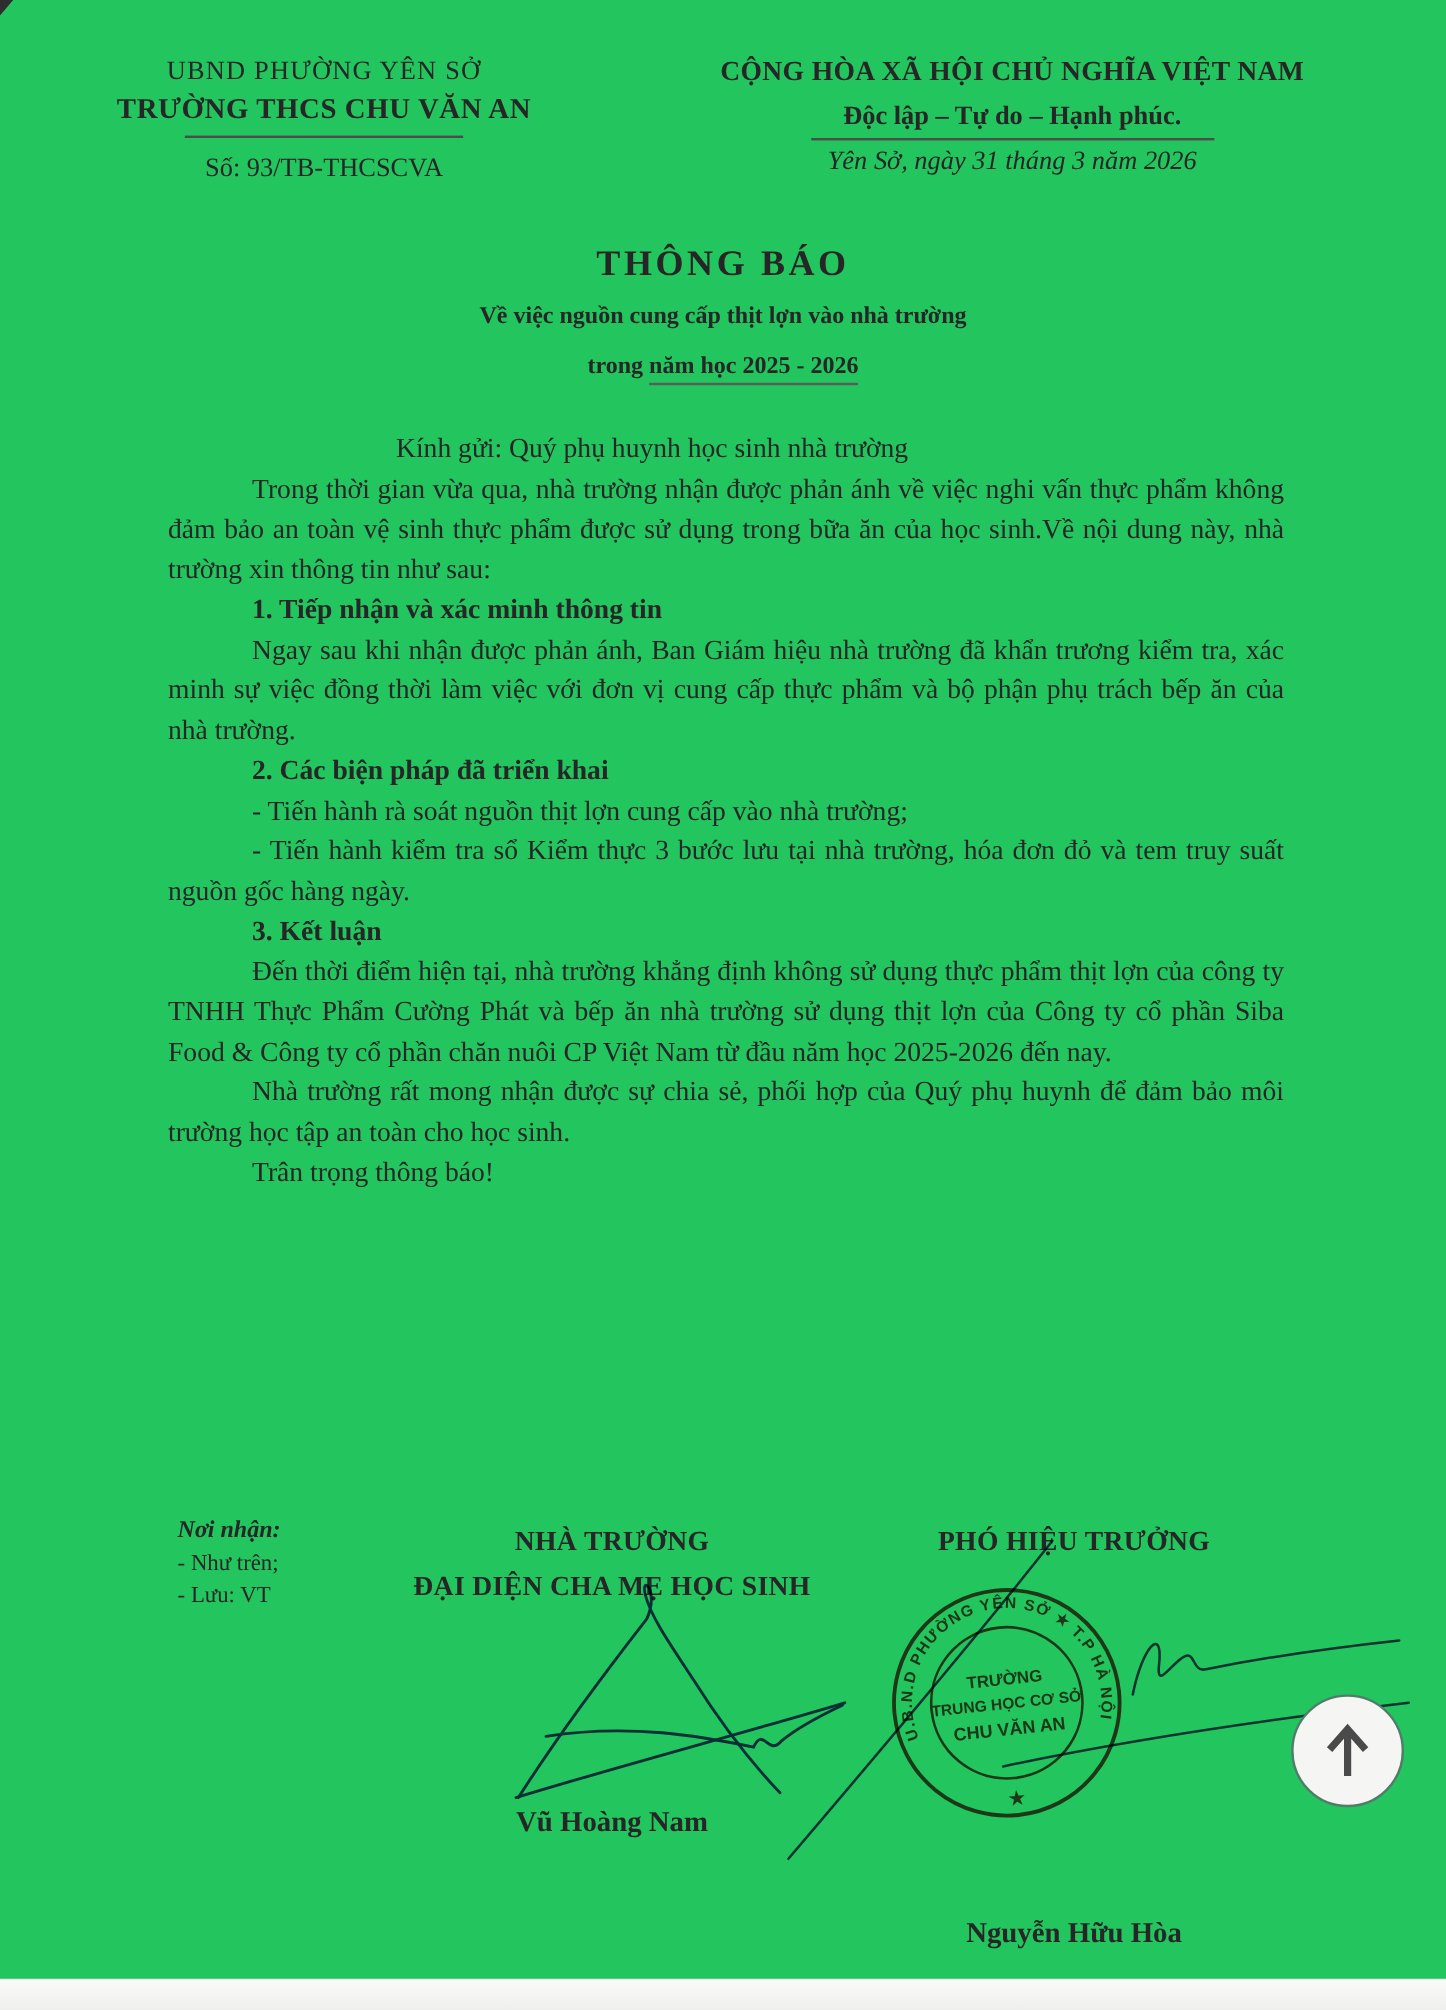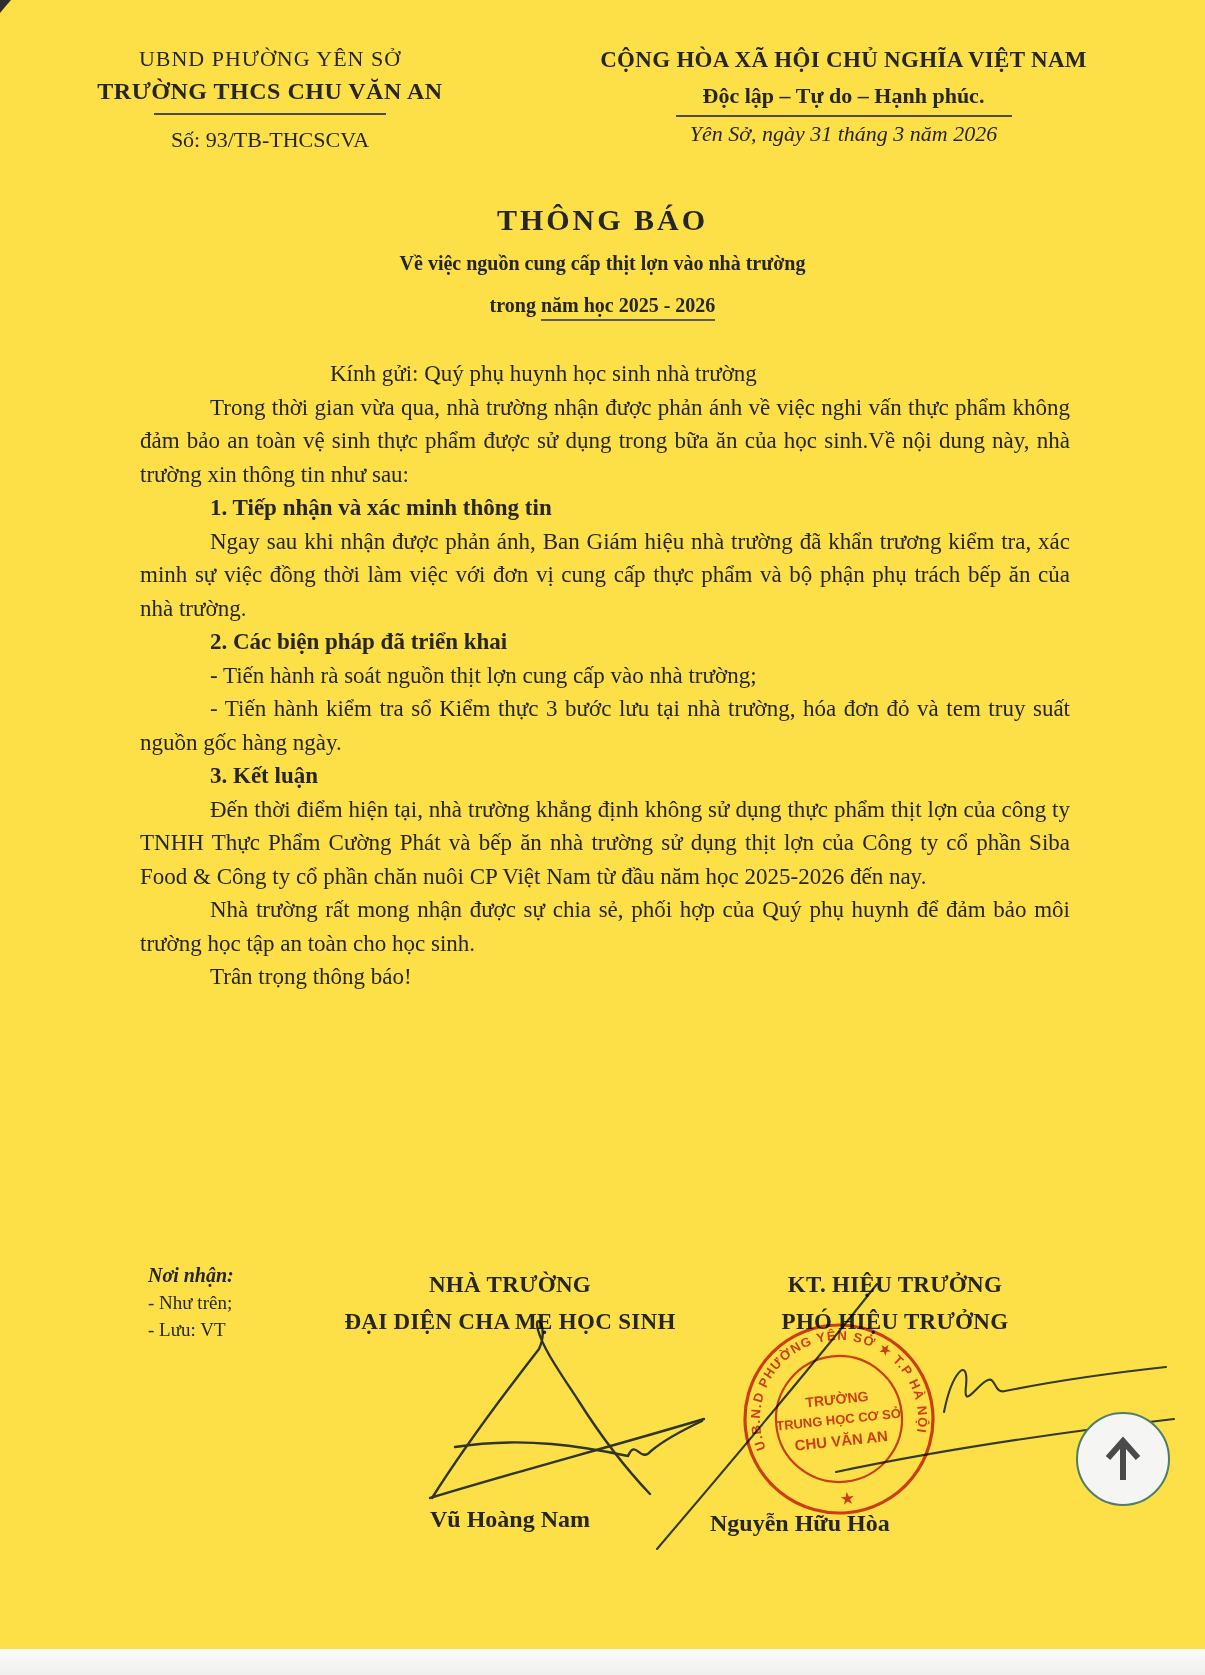--- a/index.html
+++ b/index.html
@@ -1,19 +1,19 @@
 <!DOCTYPE html>
 <html><head>
 <meta charset="utf-8">
 <style>
   html,body{margin:0;padding:0;background:#ffffff;}
   .page{
     position:relative;
     width:1205px;height:1675px;
-    background:#fde047;
+    background:#22c55e;
     font-family:"Liberation Serif", serif;
     color:#262626;
     overflow:hidden;
   }
   
   .corner-artifact{position:absolute;left:0;top:0;width:11px;height:13px;background:#2e2e2e;clip-path:polygon(0 0,100% 0,55% 45%,0 100%);}
   .bottom-edge{position:absolute;left:0;bottom:0;width:100%;height:26px;background:linear-gradient(#fbfbfa,#efefed);}
 
   
   .header{display:flex;padding-top:44px;}
@@ -41,21 +41,21 @@
   .para{text-align:justify;text-indent:70px;}
   .heading{font-weight:bold;text-indent:70px;}
 
   
   .recipients{position:absolute;left:148px;top:1262px;font-size:19px;line-height:27px;}
   .recipients .rc-label{font-weight:bold;font-style:italic;font-size:20px;}
   .sig-center{position:absolute;left:300px;top:1266px;width:420px;text-align:center;}
   .sig-right{position:absolute;left:710px;top:1266px;width:370px;text-align:center;}
   .sig-title{font-size:23px;font-weight:bold;line-height:37px;letter-spacing:.3px;}
   .name-center{position:absolute;left:300px;top:1506px;width:420px;text-align:center;font-size:24px;font-weight:bold;}
-  .name-right{position:absolute;left:710px;top:1510px;width:370px;font-size:24px;font-weight:bold;}
+  .name-right{position:absolute;left:710px;top:1598px;width:370px;text-align:center;font-size:24px;font-weight:bold;}
 
   .overlay{position:absolute;left:0;top:0;width:1205px;height:1675px;pointer-events:none;mix-blend-mode:multiply;}
   .stamp-svg{position:absolute;left:740px;top:1320px;mix-blend-mode:multiply;opacity:.92;}
   .stamp-text{font-family:"Liberation Sans", sans-serif;font-weight:bold;fill:#c8382b;}
 
   
   .scroll-top{
     position:absolute;left:1076px;top:1412px;width:94px;height:94px;
     border-radius:50%;background:#f5f5f3;border:2px solid #4f7d69;
     display:flex;align-items:center;justify-content:center;
@@ -109,21 +109,20 @@
     <div>- Như trên;</div>
     <div>- Lưu: VT</div>
   </div>
 
   <div class="sig-center">
     <div class="sig-title">NHÀ TRƯỜNG</div>
     <div class="sig-title">ĐẠI DIỆN CHA MẸ HỌC SINH</div>
   </div>
 
   <div class="sig-right">
-    <div class="sig-title">KT. HIỆU TRƯỞNG</div>
     <div class="sig-title">PHÓ HIỆU TRƯỞNG</div>
   </div>
 
   <svg class="overlay" viewBox="0 0 1205 1675" xmlns="http://www.w3.org/2000/svg">
     <g stroke="#2f3d8f" stroke-width="2.4" fill="none" stroke-linecap="round">
       <path d="M 432 1498 C 470 1438 518 1376 539 1349 C 550 1325 533 1311 538 1330 C 543 1348 557 1368 578 1400 C 602 1438 629 1472 650 1494"></path>
       <path d="M 455 1447 C 525 1436 585 1447 628 1456 C 636 1438 640 1464 651 1451 C 664 1440 683 1430 702 1421"></path>
       <path d="M 430 1498 C 515 1472 610 1447 704 1419"></path>
     </g>
     <g stroke="#35427f" stroke-width="2.1" fill="none" stroke-linecap="round">

